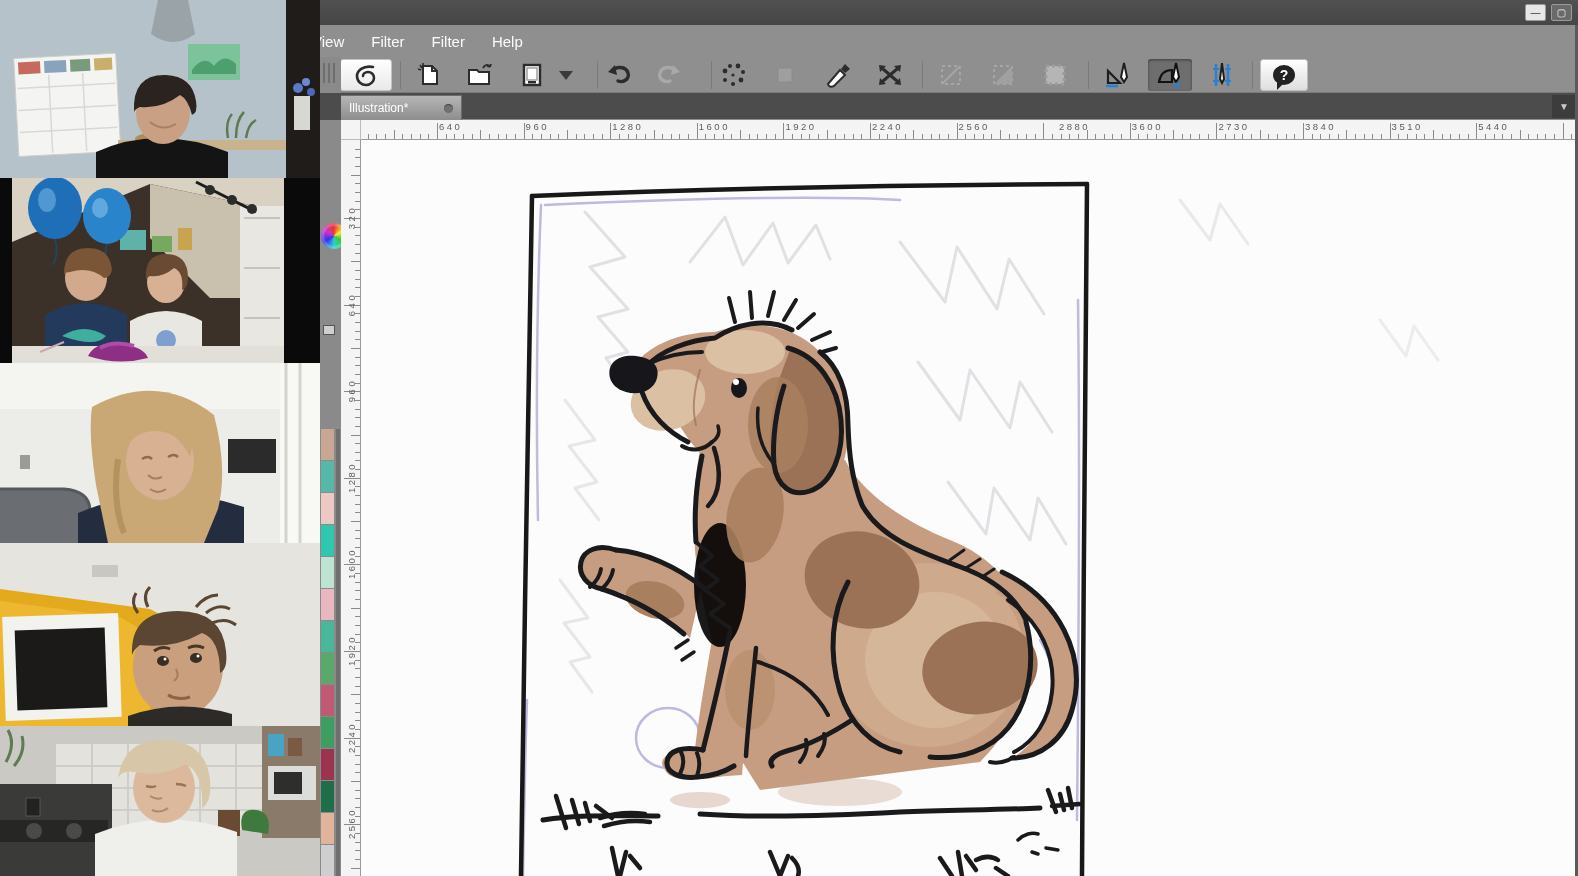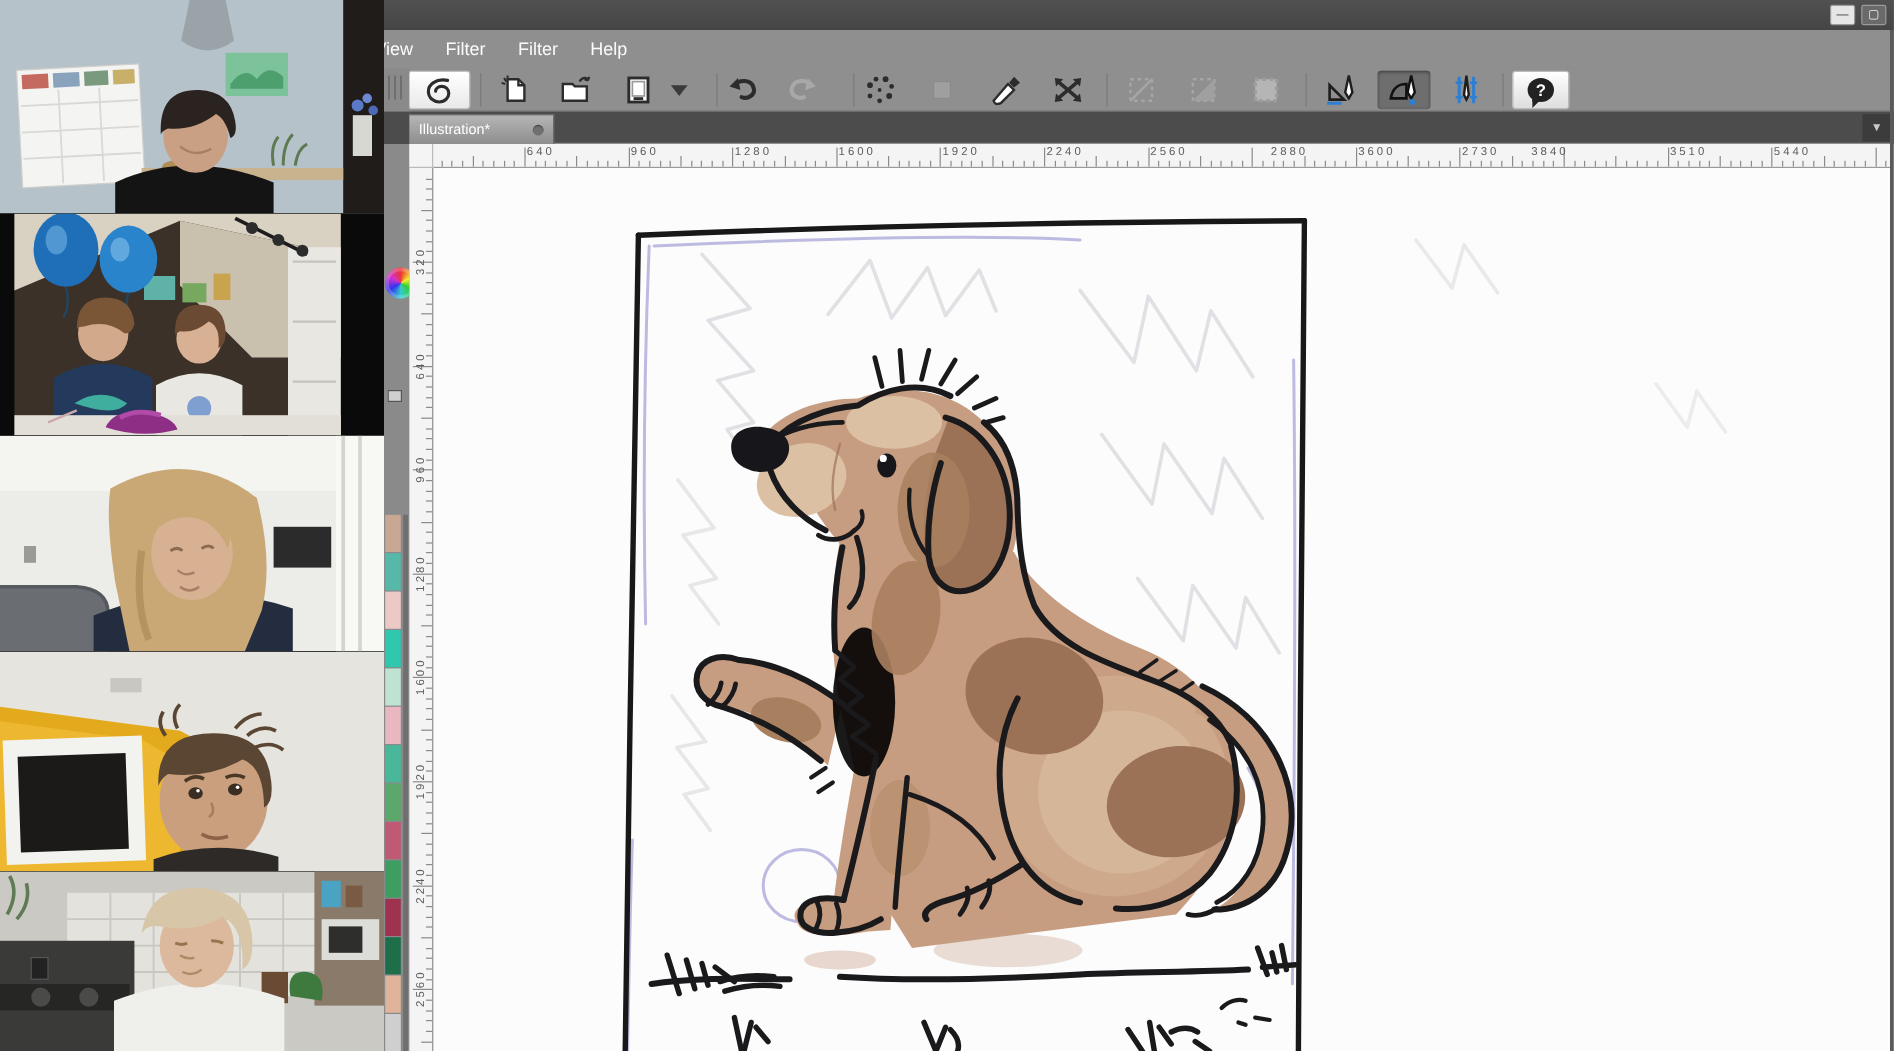--- a/index.html
+++ b/index.html
@@ -392,21 +392,21 @@
       <div class="rlabel-h" style="left: 98px;">640</div>
       <div class="rlabel-h" style="left: 184.6px;">960</div>
       <div class="rlabel-h" style="left: 271.2px;">1280</div>
       <div class="rlabel-h" style="left: 357.8px;">1600</div>
       <div class="rlabel-h" style="left: 444.4px;">1920</div>
       <div class="rlabel-h" style="left: 531px;">2240</div>
       <div class="rlabel-h" style="left: 617.6px;">2560</div>
       <div class="rlabel-h" style="left: 718px;">2880</div>
       <div class="rlabel-h" style="left: 790.8px;">3600</div>
       <div class="rlabel-h" style="left: 877.4px;">2730</div>
-      <div class="rlabel-h" style="left: 935px; text-align: center;">3840</div>
+      <div class="rlabel-h" style="left: 964px; text-align: center;">3840</div>
       <div class="rlabel-h" style="left: 1050.6px;">3510</div>
       <div class="rlabel-h" style="left: 1137.2px;">5440</div>
     </div>
   <div class="ruler-v" id="rulerV">
       <div class="tick-v" style="top: 8.72px; width: 5px;"></div>
       <div class="tick-v" style="top: 17.38px; width: 5px;"></div>
       <div class="tick-v" style="top: 26.04px; width: 5px;"></div>
       <div class="tick-v" style="top: 34.7px; width: 9px;"></div>
       <div class="tick-v" style="top: 43.36px; width: 5px;"></div>
       <div class="tick-v" style="top: 52.02px; width: 5px;"></div>

